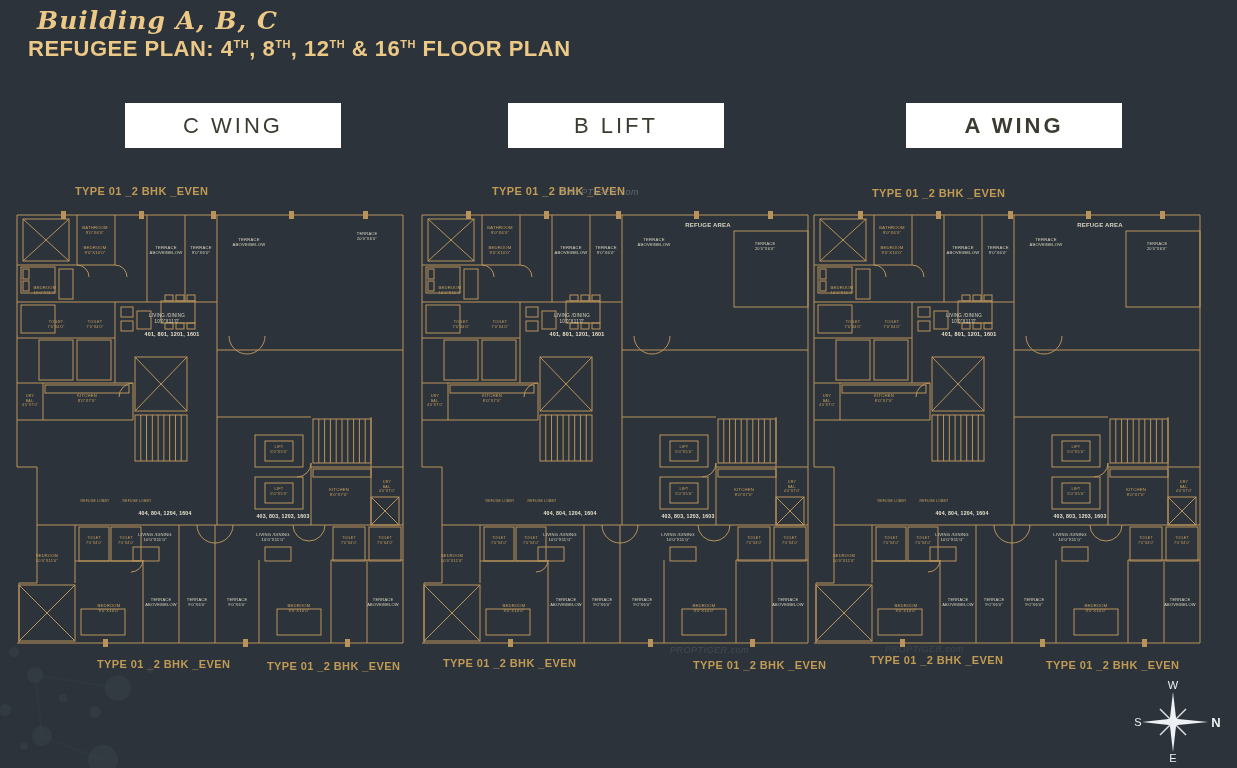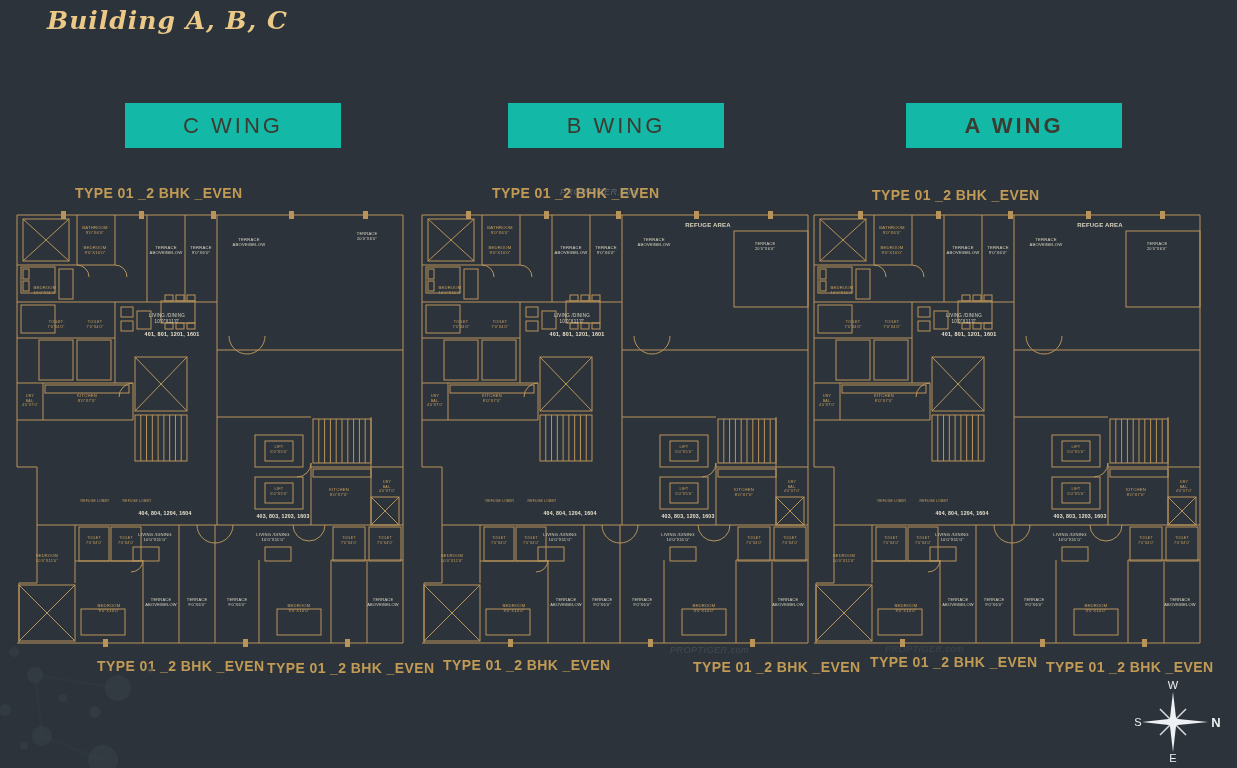--- a/index.html
+++ b/index.html
@@ -1,40 +1,41 @@
 <!DOCTYPE html>
 <html><head>
 <meta charset="utf-8">
 <style>
   html,body{margin:0;padding:0;background:#2c333a;}
   .canvas{position:relative;width:1237px;height:768px;background:#2c333a;overflow:hidden;
           font-family:"Liberation Sans",sans-serif;}
-  .building-title{position:absolute;left:47px;top:6px;color:#ecc987;font-size:25px;
+  .building-title{position:absolute;left:37px;top:6px;color:#ecc987;font-size:25px;
           font-family:"DejaVu Serif",serif;font-style:italic;font-weight:bold;letter-spacing:1px;}
   .plan-title{position:absolute;left:28px;top:36px;color:#ecc987;font-size:22px;font-weight:bold;
           letter-spacing:.5px;}
   .plan-title sup{font-size:11px;font-weight:bold;}
-  .wing-btn{position:absolute;top:103px;width:216px;height:45px;background:#14b8a6;color:#3c3b31;
+  .wing-btn{position:absolute;top:103px;width:216px;height:45px;background:#ffffff;color:#3c3b31;
           display:flex;align-items:center;justify-content:center;font-size:22px;letter-spacing:3px;}
-  .type-label{position:absolute;color:#c19b55;font-size:14px;font-weight:bold;letter-spacing:.4px;white-space:nowrap;}
+  .type-label{position:absolute;color:#c19b55;font-size:11px;font-weight:bold;letter-spacing:.4px;white-space:nowrap;}
   .plan{position:absolute;top:205px;width:392px;height:448px;}
   .watermark{position:absolute;color:#9aa2a8;font-size:9px;letter-spacing:.5px;white-space:nowrap;font-style:italic;}
   .wm1{left:560px;top:187px;opacity:.45;}
   .wm2{left:670px;top:645px;opacity:.2;}
   .wm3{left:885px;top:644px;opacity:.16;}
   .blobs{position:absolute;left:0;top:600px;}
   .compass{position:absolute;left:1126px;top:678px;}
   .compass text{fill:#eef1f3;font-family:"Liberation Sans",sans-serif;}
 </style>
 </head>
 <body>
 
 <div class="canvas">
 
   <div class="building-title">Building A, B, C</div>
+  <div class="plan-title"><span>REFUGEE PLAN: 4</span><sup>TH</sup><span>, 8</span><sup>TH</sup><span>, 12</span><sup>TH</sup><span> &amp; 16</span><sup>TH</sup><span> FLOOR PLAN</span></div>
 
   <div id="wings">
       <div class="wing-btn" style="left: 125px;">C WING</div>
       <div class="type-label" style="left: 75px; top: 185px;">TYPE 01 _2 BHK _EVEN</div>
       <div class="plan" style="left: 15px;"><svg viewBox="0 0 392 448" width="392" height="448">
           <g stroke="#b9945a" stroke-width="1" fill="none">
             <line x1="2" y1="10" x2="388" y2="10"></line>
             <line x1="2" y1="10" x2="2" y2="262"></line>
             <line x1="388" y1="10" x2="388" y2="438"></line>
             <line x1="202" y1="10" x2="202" y2="145"></line>
@@ -186,21 +187,21 @@
             <text x="284" y="402" fill="#c8a160" font-size="4.2" text-anchor="middle" font-family="&quot;Liberation Sans&quot;, sans-serif" font-weight="normal" letter-spacing=".2"><tspan x="284" dy="0">BEDROOM</tspan><tspan x="284" dy="5.2">9'0"X10'0"</tspan></text>
             <text x="146" y="396" fill="#d9d3c0" font-size="4" text-anchor="middle" font-family="&quot;Liberation Sans&quot;, sans-serif" font-weight="normal" letter-spacing=".2"><tspan x="146" dy="0">TERRACE</tspan><tspan x="146" dy="5">ABOVE/BELOW</tspan></text>
             <text x="182" y="396" fill="#d9d3c0" font-size="4" text-anchor="middle" font-family="&quot;Liberation Sans&quot;, sans-serif" font-weight="normal" letter-spacing=".2"><tspan x="182" dy="0">TERRACE</tspan><tspan x="182" dy="5">9'0"X6'0"</tspan></text>
             <text x="222" y="396" fill="#d9d3c0" font-size="4" text-anchor="middle" font-family="&quot;Liberation Sans&quot;, sans-serif" font-weight="normal" letter-spacing=".2"><tspan x="222" dy="0">TERRACE</tspan><tspan x="222" dy="5">9'0"X6'0"</tspan></text>
             <text x="368" y="396" fill="#d9d3c0" font-size="4" text-anchor="middle" font-family="&quot;Liberation Sans&quot;, sans-serif" font-weight="normal" letter-spacing=".2"><tspan x="368" dy="0">TERRACE</tspan><tspan x="368" dy="5">ABOVE/BELOW</tspan></text>
             <text x="352" y="30" fill="#d9d3c0" font-size="4" text-anchor="middle" font-family="&quot;Liberation Sans&quot;, sans-serif" font-weight="normal" letter-spacing=".2"><tspan x="352" dy="0">TERRACE</tspan><tspan x="352" dy="5">20'0"X6'0"</tspan></text>
           </g>
         </svg></div>
       <div class="type-label" style="left: 97px; top: 658px;">TYPE 01 _2 BHK _EVEN</div>
       <div class="type-label" style="left: 267px; top: 660px;">TYPE 01 _2 BHK _EVEN</div>
-      <div class="wing-btn" style="left: 508px;">B WING</div>
+      <div class="wing-btn" style="left: 508px;">B LIFT</div>
       <div class="type-label" style="left: 492px; top: 185px;">TYPE 01 _2 BHK _EVEN</div>
       <div class="plan" style="left: 420px;"><svg viewBox="0 0 392 448" width="392" height="448">
           <g stroke="#b9945a" stroke-width="1" fill="none">
             <line x1="2" y1="10" x2="388" y2="10"></line>
             <line x1="2" y1="10" x2="2" y2="262"></line>
             <line x1="388" y1="10" x2="388" y2="438"></line>
             <line x1="202" y1="10" x2="202" y2="145"></line>
             <line x1="202" y1="145" x2="388" y2="145"></line>
             <line x1="62" y1="10" x2="62" y2="60"></line>
             <line x1="100" y1="10" x2="100" y2="60"></line>

